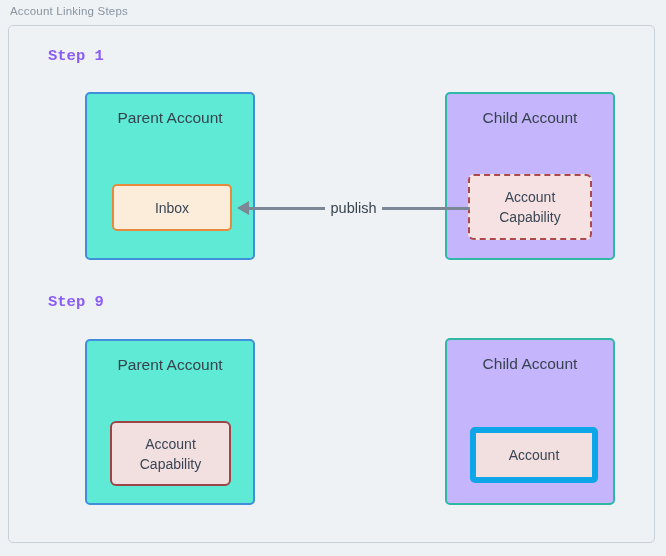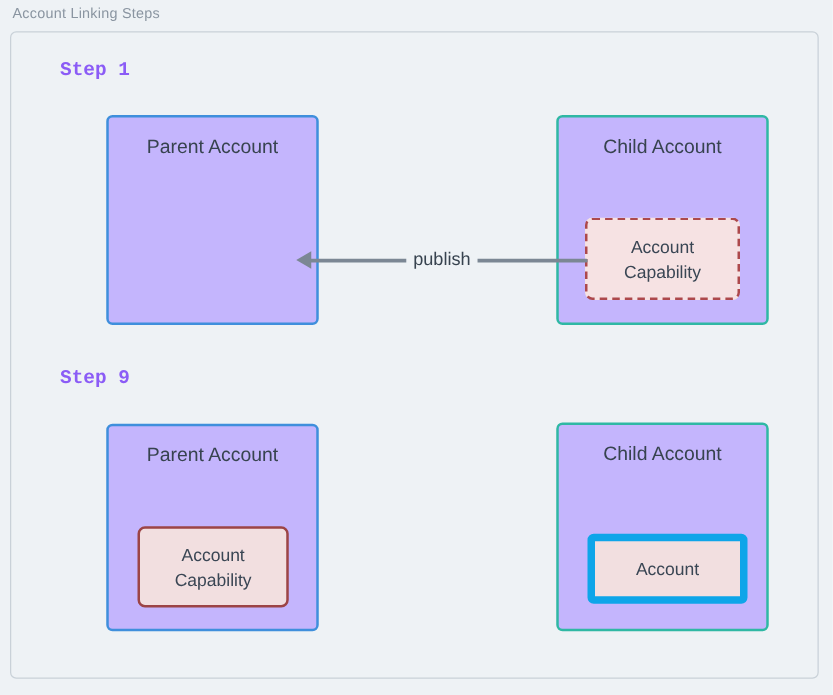--- a/index.html
+++ b/index.html
@@ -19,21 +19,21 @@
   }
   .step-heading {
     position:absolute; font-size:15.5px; font-weight:bold; color:#8b5cf6;font-family:Liberation Mono, monospace;
   }
   .step1-heading { left:48px; top:47px; }
   .step2-heading { left:48px; top:293px; }
 
   .node {
     position:absolute; border-radius:5px; box-sizing:content-box;
   }
-  .parent-node { background:#c4b5fd; border:2px solid #3f8fdc; }
+  .parent-node { background:#5eead4; border:2px solid #3f8fdc; }
   .child-node  { background:#c4b5fd; border:2px solid #2fb8a4; }
   .p1 { left:85px;  top:92px;  width:166px; height:164px; }
   .c1 { left:445px; top:92px;  width:166px; height:164px; }
   .p2 { left:85px;  top:339px; width:166px; height:162px; }
   .c2 { left:445px; top:338px; width:166px; height:163px; }
 
   .node-title {
     margin:12px auto 0 auto; width:110px; text-align:center;
     font-size:15.5px; line-height:24px; color:#37434f;
   }
@@ -86,20 +86,23 @@
 
 <div class="screen">
 
   <div class="frame-label">Account Linking Steps</div>
   <div class="frame"></div>
 
   <div class="step-heading step1-heading">Step 1</div>
 
   <div class="node parent-node p1">
     <div class="node-title">Parent Account</div>
+    <div class="inner-box inbox-box">
+      <div class="inner-text">Inbox</div>
+    </div>
   </div>
 
   <div class="node child-node c1">
     <div class="node-title">Child Account</div>
     <div class="inner-box cap-dashed">
       <div class="inner-text">Account Capability</div>
     </div>
   </div>
 
   <div class="arrow publish-arrow">

